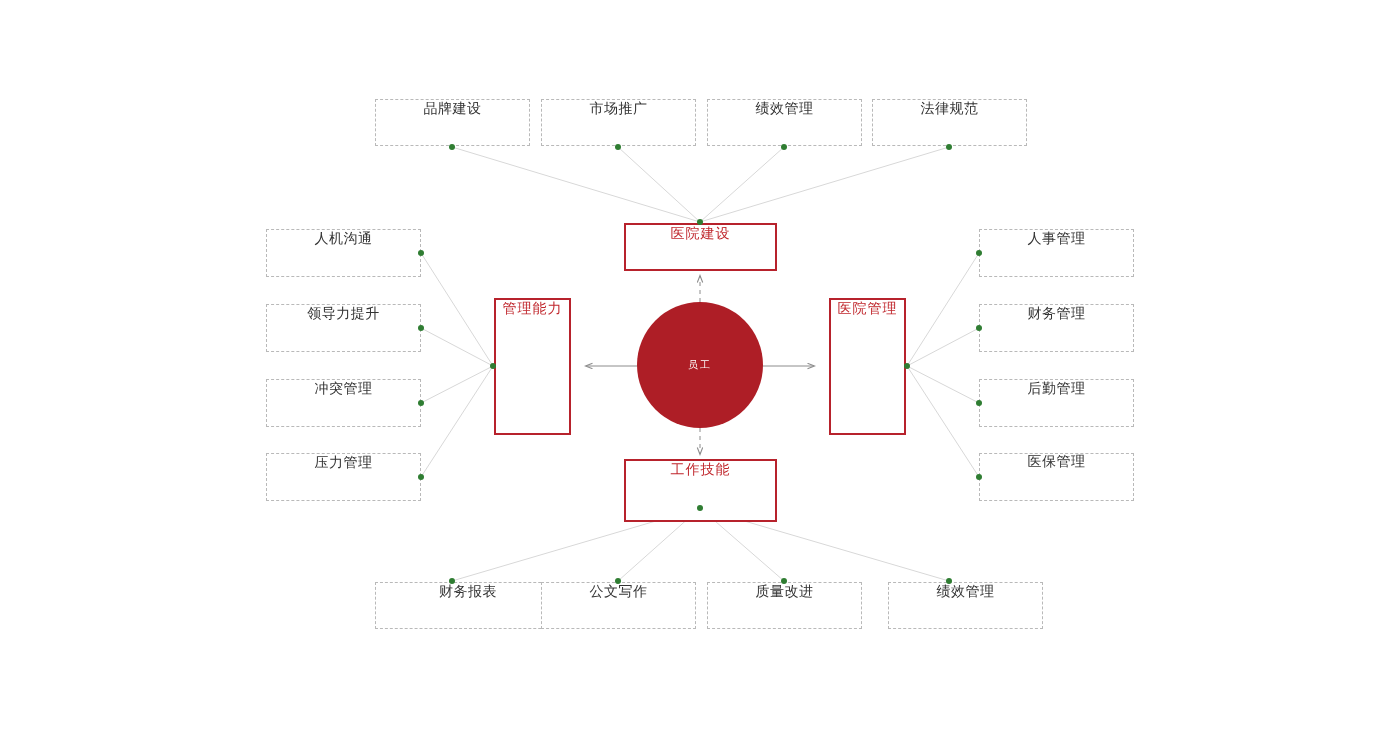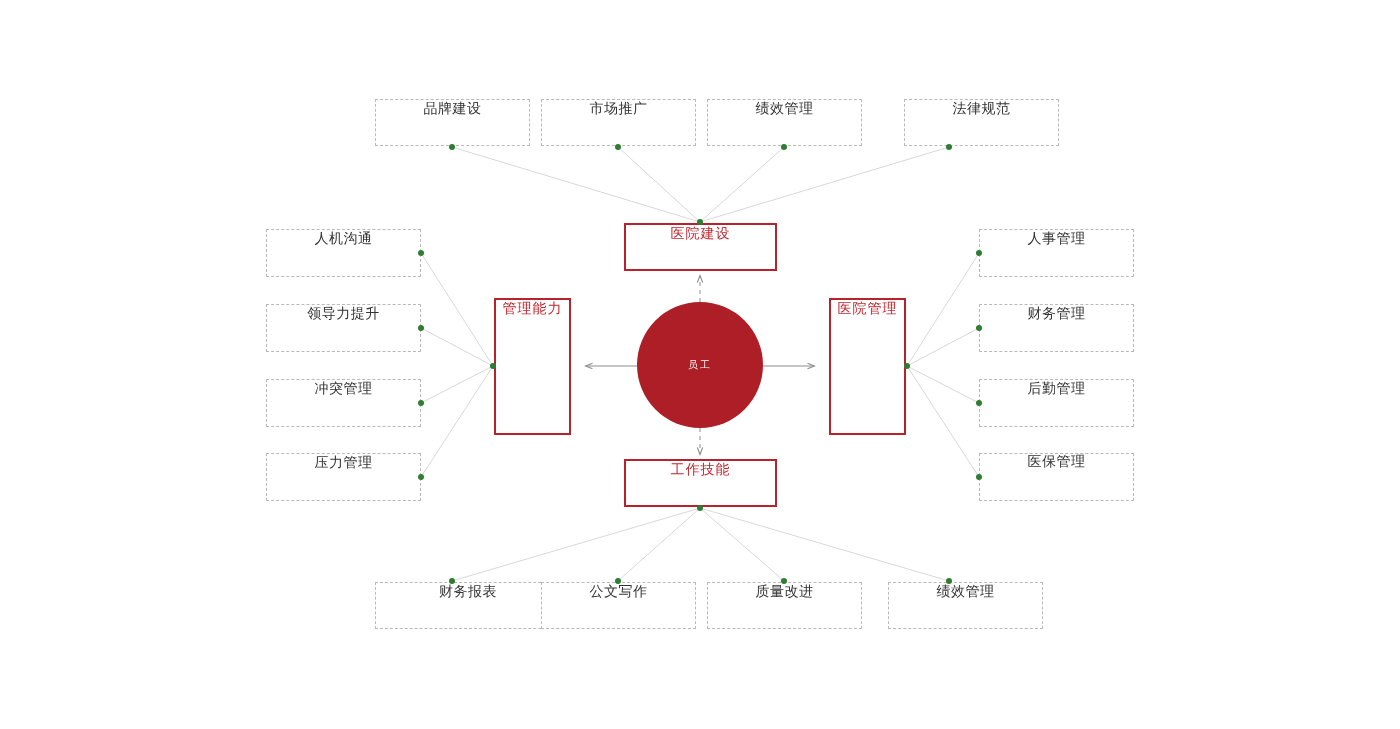--- a/index.html
+++ b/index.html
@@ -111,35 +111,35 @@
   <div id="branch-layer">
       <div class="node branch" style="left: 624px; top: 223px; width: 153px; height: 48px; border-color: rgb(183, 34, 44); color: rgb(192, 39, 45);">
         <span>医院建设</span>
       </div>
       <div class="node branch" style="left: 494px; top: 298px; width: 77px; height: 137px; border-color: rgb(183, 34, 44); color: rgb(192, 39, 45);">
         <span>管理能力</span>
       </div>
       <div class="node branch" style="left: 829px; top: 298px; width: 77px; height: 137px; border-color: rgb(183, 34, 44); color: rgb(192, 39, 45);">
         <span>医院管理</span>
       </div>
-      <div class="node branch" style="left: 624px; top: 459px; width: 153px; height: 48px; border-color: rgb(183, 34, 44); color: rgb(192, 39, 45);">
+      <div class="node branch" style="left: 624px; top: 459px; width: 153px; height: 63px; border-color: rgb(183, 34, 44); color: rgb(192, 39, 45);">
         <span>工作技能</span>
       </div>
     </div>
   <div id="leaf-layer">
       <div class="node leaf" style="left: 375px; top: 99px; width: 155px; height: 47px; border-color: rgb(185, 185, 185); color: rgb(51, 51, 51);">
         <span>品牌建设</span>
       </div>
       <div class="node leaf" style="left: 541px; top: 99px; width: 155px; height: 47px; border-color: rgb(185, 185, 185); color: rgb(51, 51, 51);">
         <span>市场推广</span>
       </div>
       <div class="node leaf" style="left: 707px; top: 99px; width: 155px; height: 47px; border-color: rgb(185, 185, 185); color: rgb(51, 51, 51);">
         <span>绩效管理</span>
       </div>
-      <div class="node leaf" style="left: 872px; top: 99px; width: 155px; height: 47px; border-color: rgb(185, 185, 185); color: rgb(51, 51, 51); margin-left: 32px;">
+      <div class="node leaf" style="left: 872px; top: 99px; width: 155px; height: 47px; border-color: rgb(185, 185, 185); color: rgb(51, 51, 51);">
         <span>法律规范</span>
       </div>
       <div class="node leaf" style="left: 266px; top: 229px; width: 155px; height: 48px; border-color: rgb(185, 185, 185); color: rgb(51, 51, 51);">
         <span>人机沟通</span>
       </div>
       <div class="node leaf" style="left: 266px; top: 304px; width: 155px; height: 48px; border-color: rgb(185, 185, 185); color: rgb(51, 51, 51);">
         <span>领导力提升</span>
       </div>
       <div class="node leaf" style="left: 266px; top: 379px; width: 155px; height: 48px; border-color: rgb(185, 185, 185); color: rgb(51, 51, 51);">
         <span>冲突管理</span>

